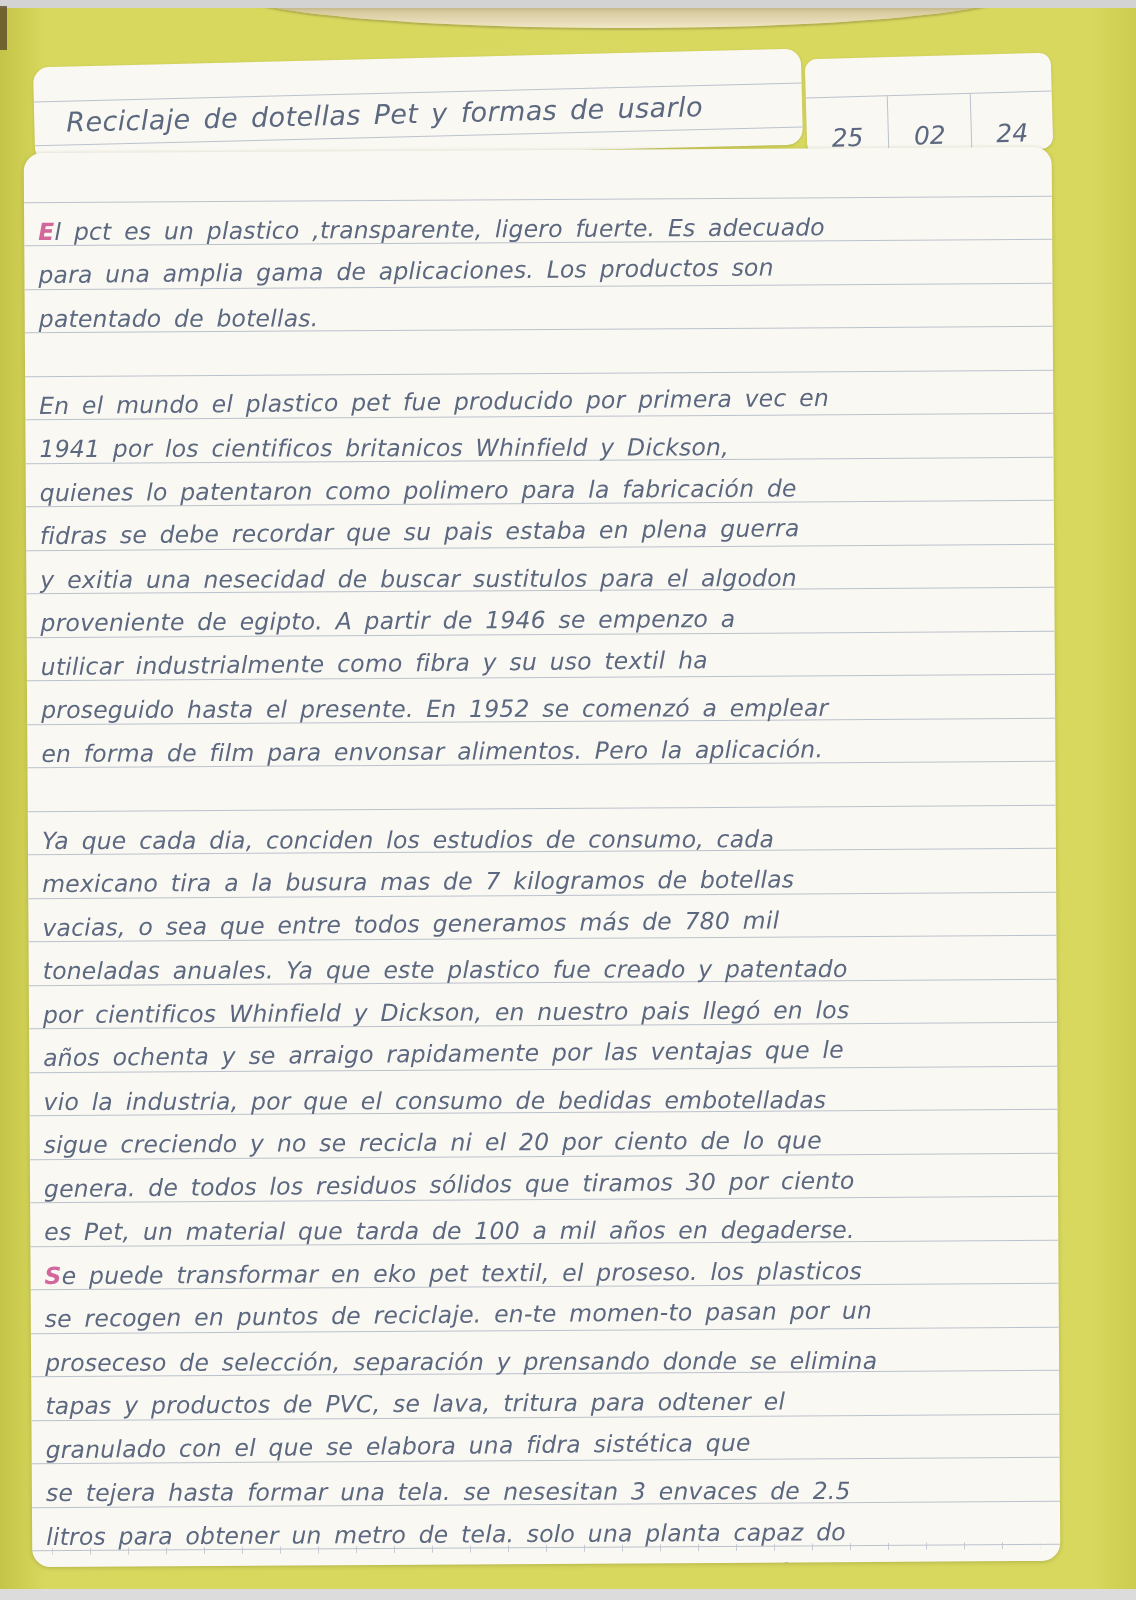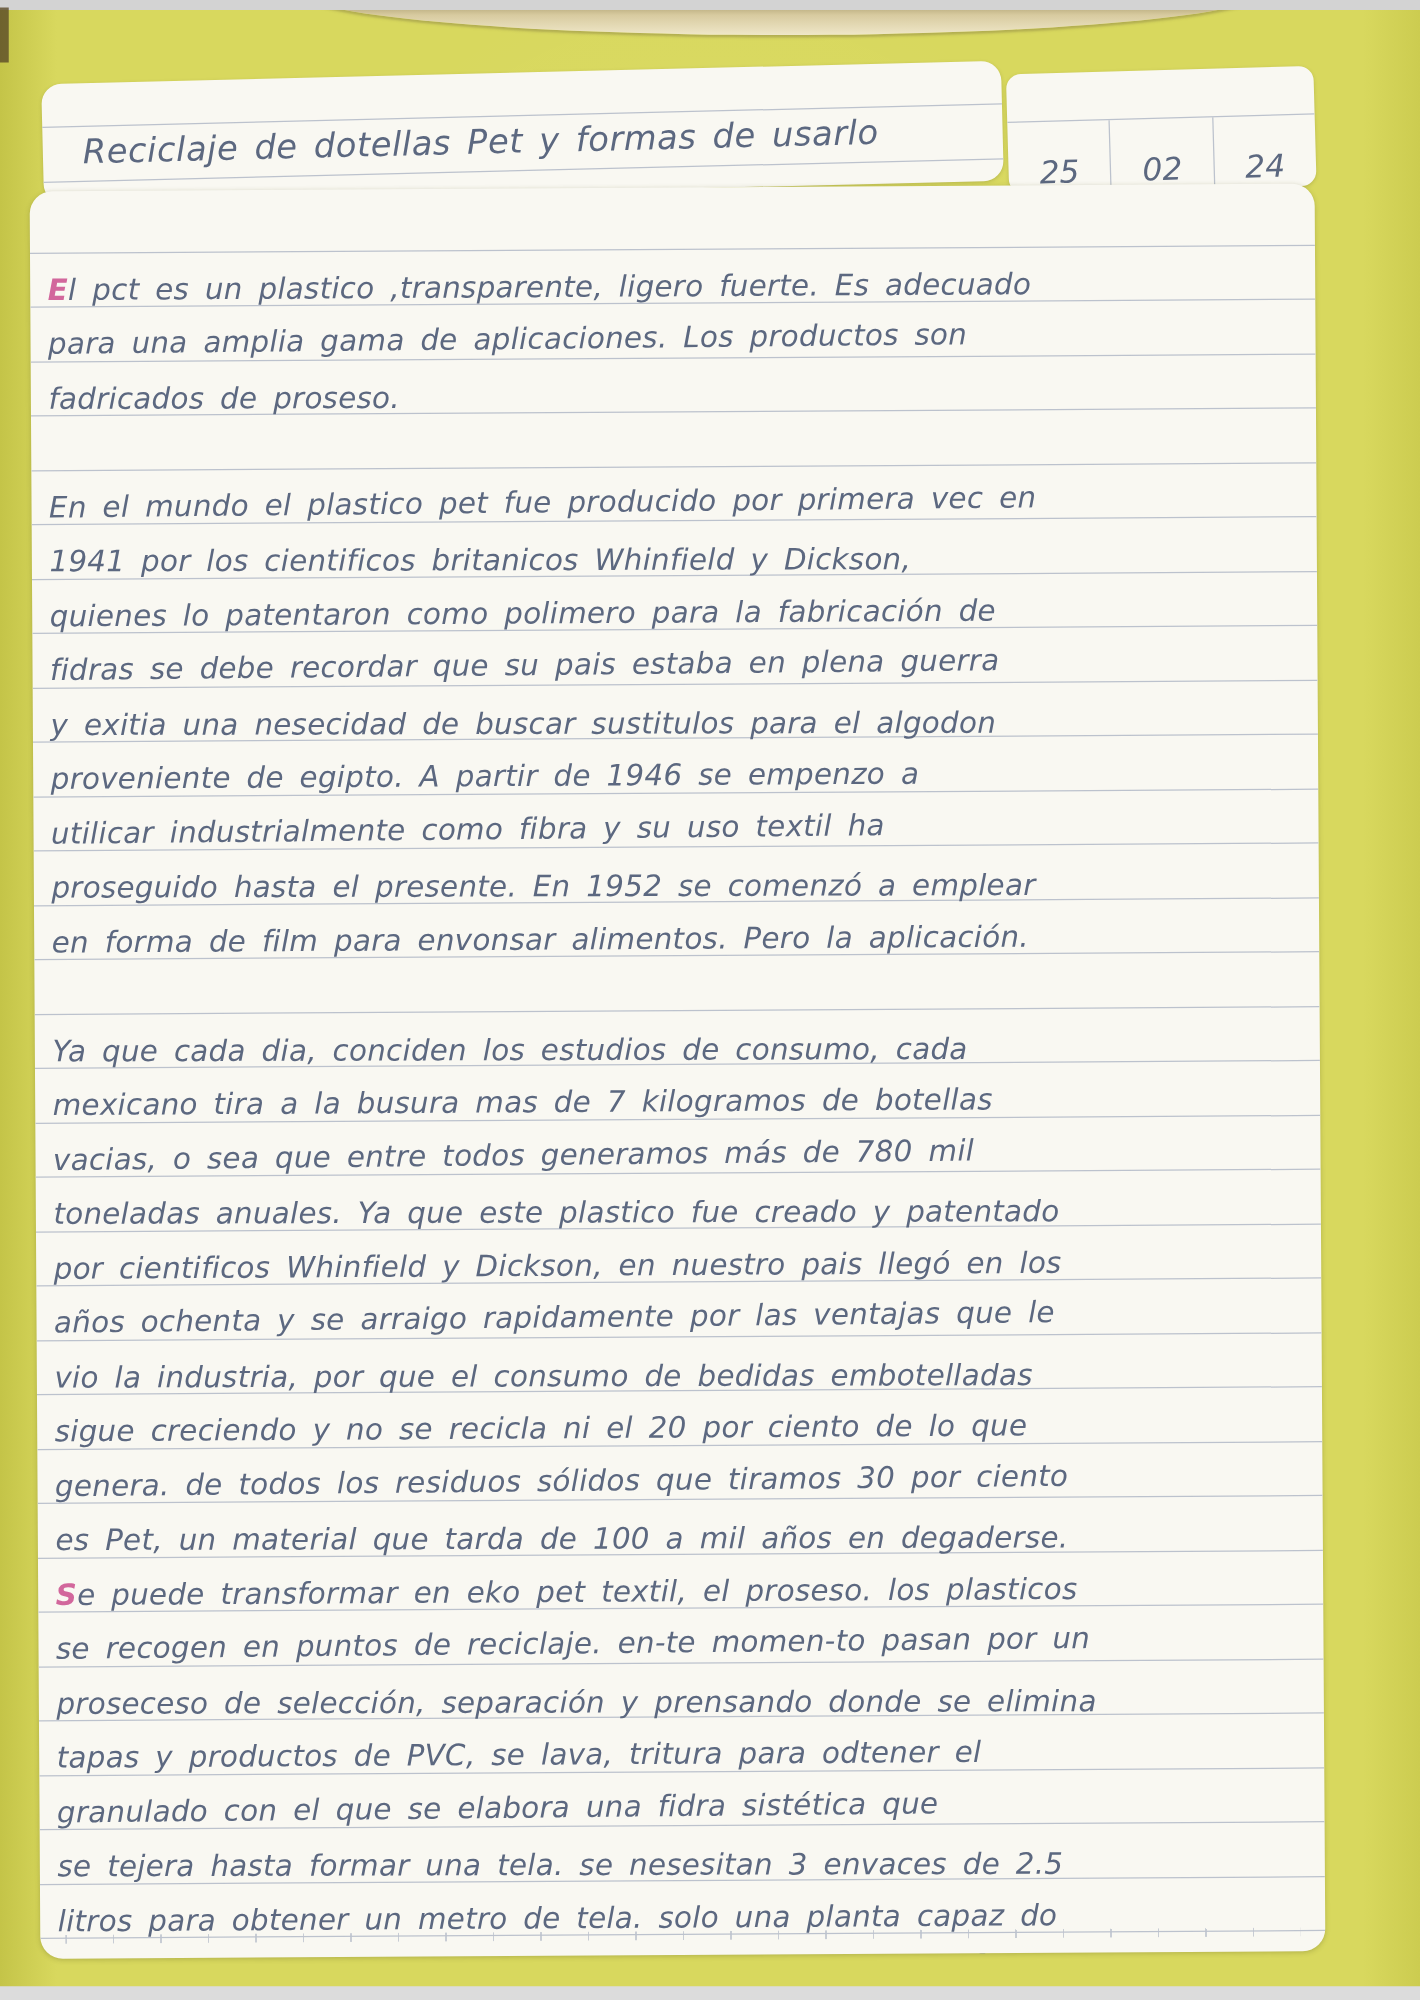--- a/index.html
+++ b/index.html
@@ -115,21 +115,21 @@
         <div class="row">
           <span class="txt"></span>
         </div>
         <div class="row">
           <span class="txt"><span class="pink">E</span>l pct es un plastico ,transparente, ligero fuerte. Es adecuado</span>
         </div>
         <div class="row">
           <span class="txt">para una amplia gama de aplicaciones. Los productos son</span>
         </div>
         <div class="row">
-          <span class="txt">fadricados de proseso.</span>
+          <span class="txt">patentado de botellas.</span>
         </div>
         <div class="row">
           <span class="txt"></span>
         </div>
         <div class="row">
           <span class="txt">En el mundo el plastico pet fue producido por primera vec en</span>
         </div>
         <div class="row">
           <span class="txt">1941 por los cientificos britanicos Whinfield y Dickson,</span>
         </div>

